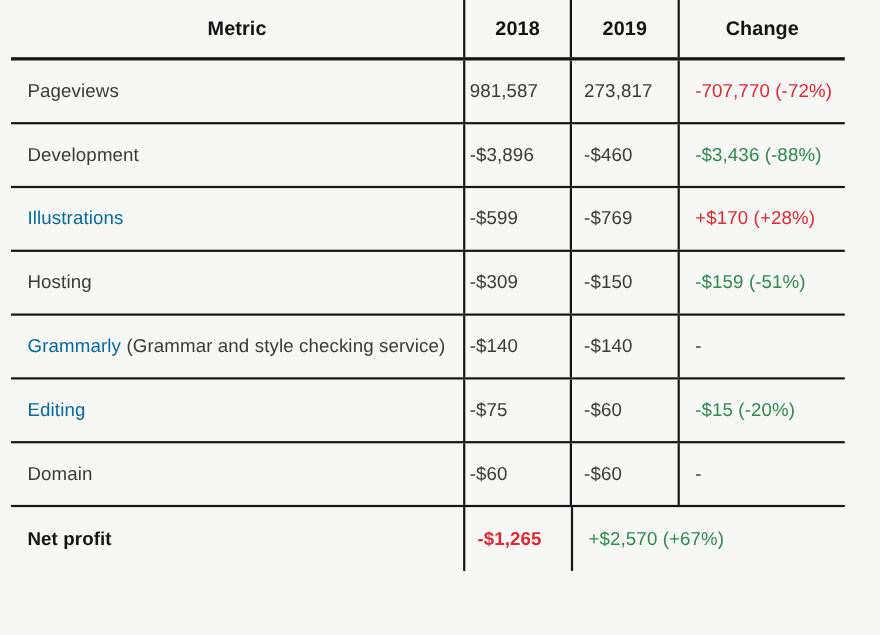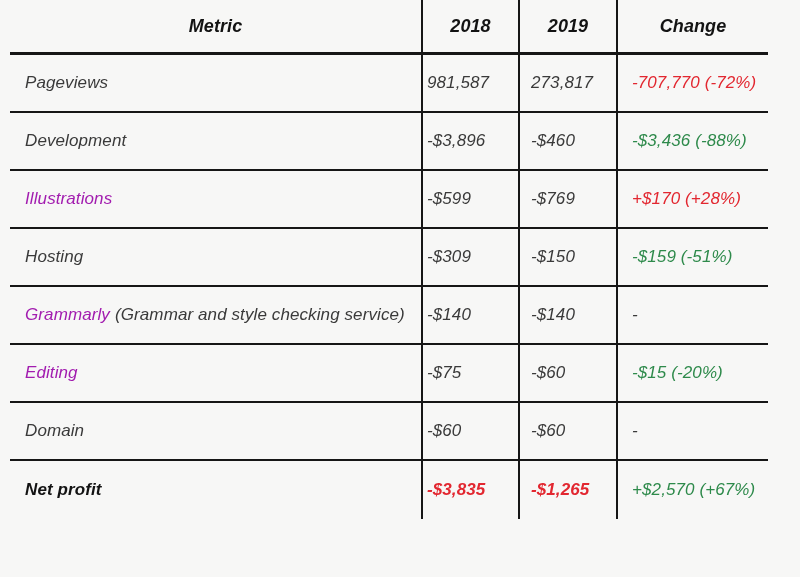--- a/index.html
+++ b/index.html
@@ -28,35 +28,34 @@
   }
   .row.last { border-bottom: none; text-align: right; }
   .cell {
     box-sizing: border-box;
     display: flex;
     align-items: center;
     font-size: 17px;
     letter-spacing: 0.1px;
     white-space: nowrap;
     overflow: hidden;
-    font-style: italic;
   }
   .c-metric { width: 413px; padding-left: 15px; border-right: 2px solid #161616; }
   .c-2018  { width: 97px;  padding-left: 4px; border-right: 2px solid #161616; }
   .c-2019  { width: 98px;  padding-left: 11px; border-right: 2px solid #161616; }
   .c-change { flex: 1; padding-left: 14px; }
   .header .cell {
     justify-content: center;
     padding-left: 0;
     font-weight: bold;
     font-size: 18px;
     color: #131313;
   }
   a.m-link {
-    color: #a21caf;
+    color: #0369a1;
     text-decoration: none;
     cursor: pointer;
   }
   .m-suffix { margin-left: 5px; }
   .cell[data-color="red"]   { color: #e22730; }
   .cell[data-color="green"] { color: #2e8a4b; }
   .total .c-metric { font-weight: bold; color: #131313; }
   .total .c-2018, .total .c-2019 { font-weight: bold; color: #e22730; }
 </style>
 </head>
@@ -133,18 +132,17 @@
     </div>
     <div class="cell c-2018">-$60</div>
     <div class="cell c-2019">-$60</div>
     <div class="cell c-change" data-color="neutral">-</div>
   </div>
 
   <div class="row total last">
     <div class="cell c-metric">
       <span>Net profit</span>
     </div>
-    <div class="cell c-2018">-$3,835</div>
     <div class="cell c-2019">-$1,265</div>
     <div class="cell c-change" data-color="green">+$2,570 (+67%)</div>
   </div>
 
 </div>
 
 </body></html>

